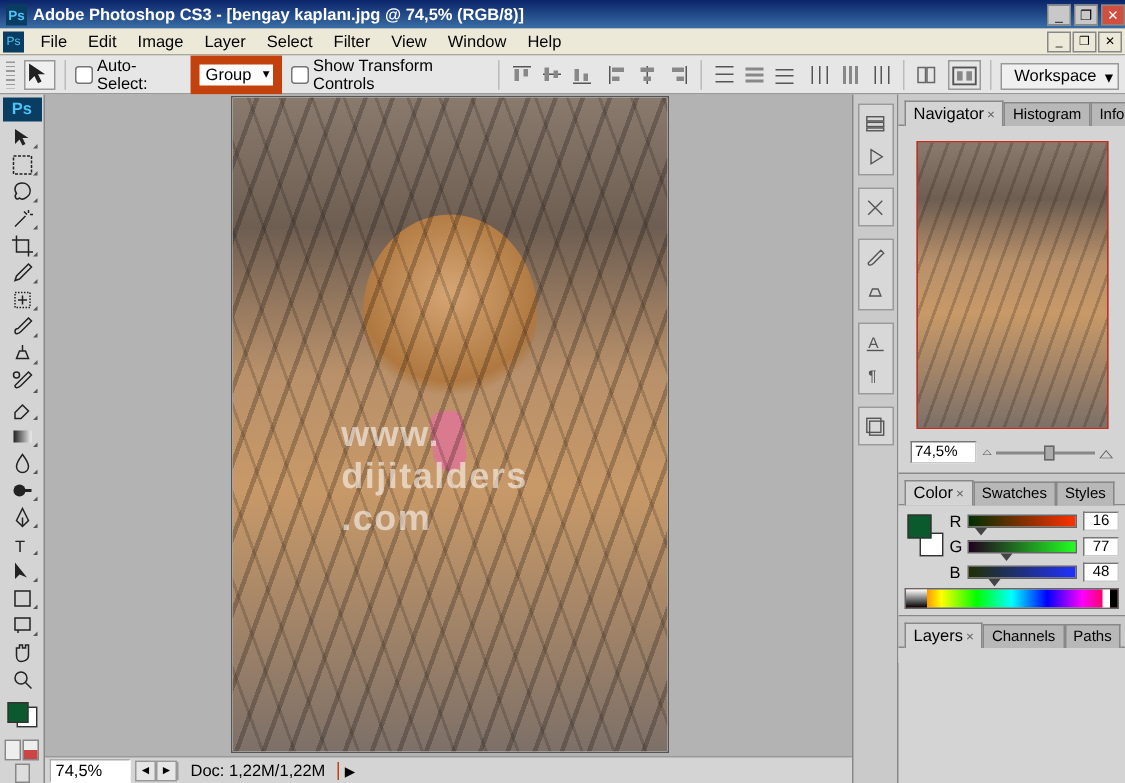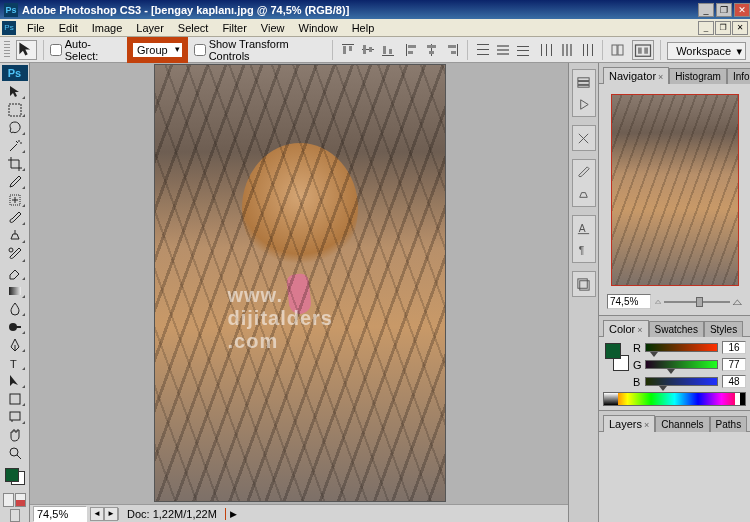--- a/index.html
+++ b/index.html
@@ -51,21 +51,21 @@
 .canvas-area { flex: 1; background: #b3b3b3; position: relative; overflow: hidden; }
 .canvas { position: absolute; left: 125px; top: 2px; width: 290px; height: 436px; background: #fff; box-shadow: 0 0 0 1px #555; overflow: hidden; }
 
 .tiger { width: 100%; height: 100%; position: relative; background: linear-gradient(180deg, #8a7a6e 0%, #6e5e52 20%, #b8906a 42%, #c89968 60%, #7d7068 100%); }
 .tiger::before { content: ''; position: absolute; left: 30%; top: 18%; width: 40%; height: 30%; background: radial-gradient(circle at 50% 40%, #d4a574 0%, #b07840 60%, transparent 70%); border-radius: 50%; }
 .tiger::after { content: ''; position: absolute; left: 0; top: 0; width: 100%; height: 100%;
   background: repeating-linear-gradient(110deg, transparent 0 14px, rgba(30,20,10,0.35) 14px 17px),
               repeating-linear-gradient(70deg, transparent 0 18px, rgba(30,20,10,0.25) 18px 20px);
   mix-blend-mode: multiply; opacity: .7; }
 .tongue { position: absolute; left: 46%; top: 48%; width: 22px; height: 40px; background: #d97a8f; border-radius: 10px 10px 14px 14px; transform: rotate(-6deg); }
-.watermark { position: absolute; left: 50%; top: 58%; transform: translate(-50%,-50%); color: rgba(255,255,255,.55); font-size: 20px; font-weight: bold; letter-spacing: 1px; }
+.watermark { position: absolute; left: 50%; top: 58%; transform: translate(-50%,-50%); color: rgba(255,255,255,.55); font-size: 24px; font-weight: bold; letter-spacing: 1px; }
 
 .statusbar { position: absolute; bottom: 0; left: 30px; right: 182px; height: 18px; background: #d4d4d4; border-top: 1px solid #999; display: flex; align-items: center; }
 .statusbar .zoom { width: 54px; border: 1px inset #fff; background: #fff; padding: 1px 3px; margin: 0 3px; }
 .statusbar .nav-btns { display: flex; }
 .statusbar .nav-btn { width: 14px; height: 14px; border: 1px solid #999; background: #e6e6e6; display: flex; align-items: center; justify-content: center; font-size: 8px; }
 .statusbar .doc { padding: 0 8px; border-left: 1px solid #999; border-right: 1px solid #c2410c; }
 .statusbar .arrow { padding: 0 4px; font-size: 9px; }
 
 .dockcol { width: 30px; background: #cacaca; border-left: 1px solid #888; display: flex; flex-direction: column; align-items: center; padding-top: 6px; gap: 2px; }
 .dockcol .dock-grp { border: 1px solid #999; background: #d8d8d8; width: 24px; padding: 2px 0; display: flex; flex-direction: column; align-items: center; gap: 2px; margin-bottom: 6px; }

